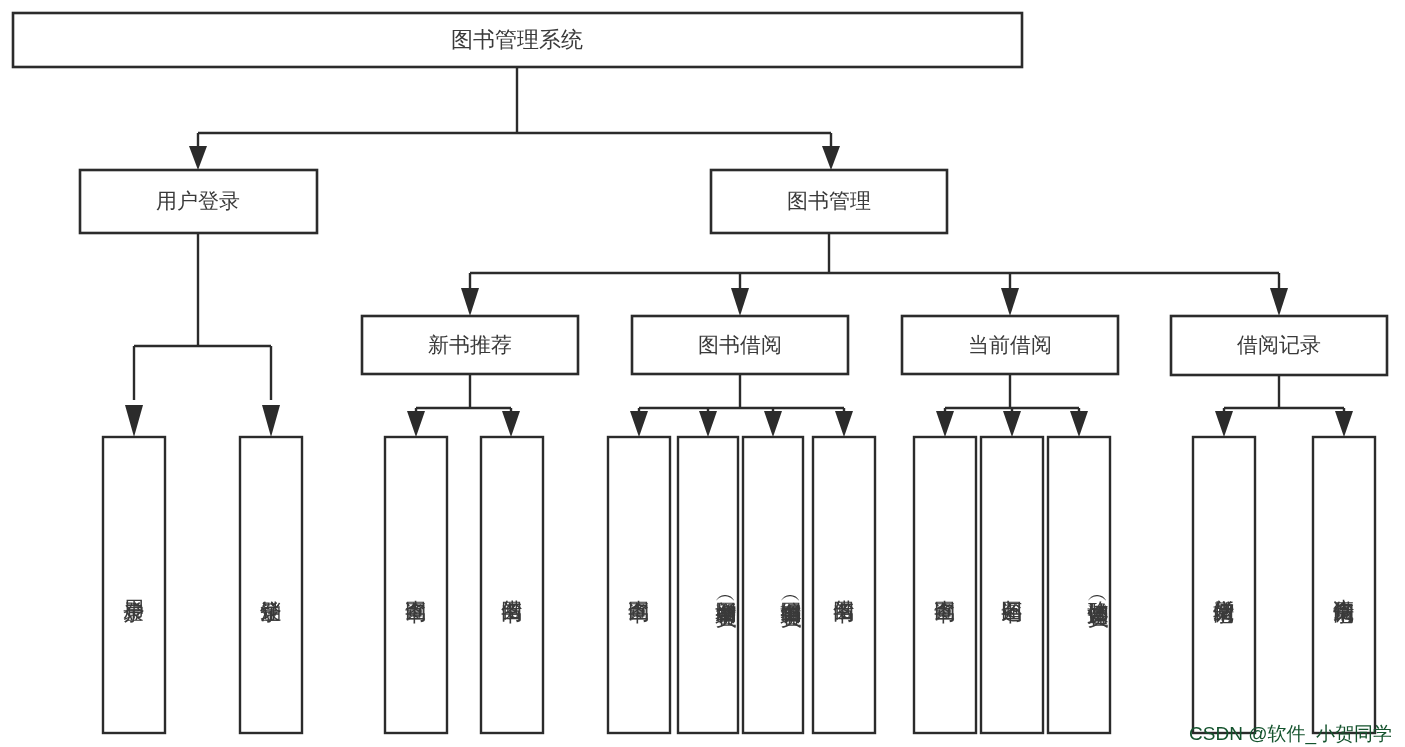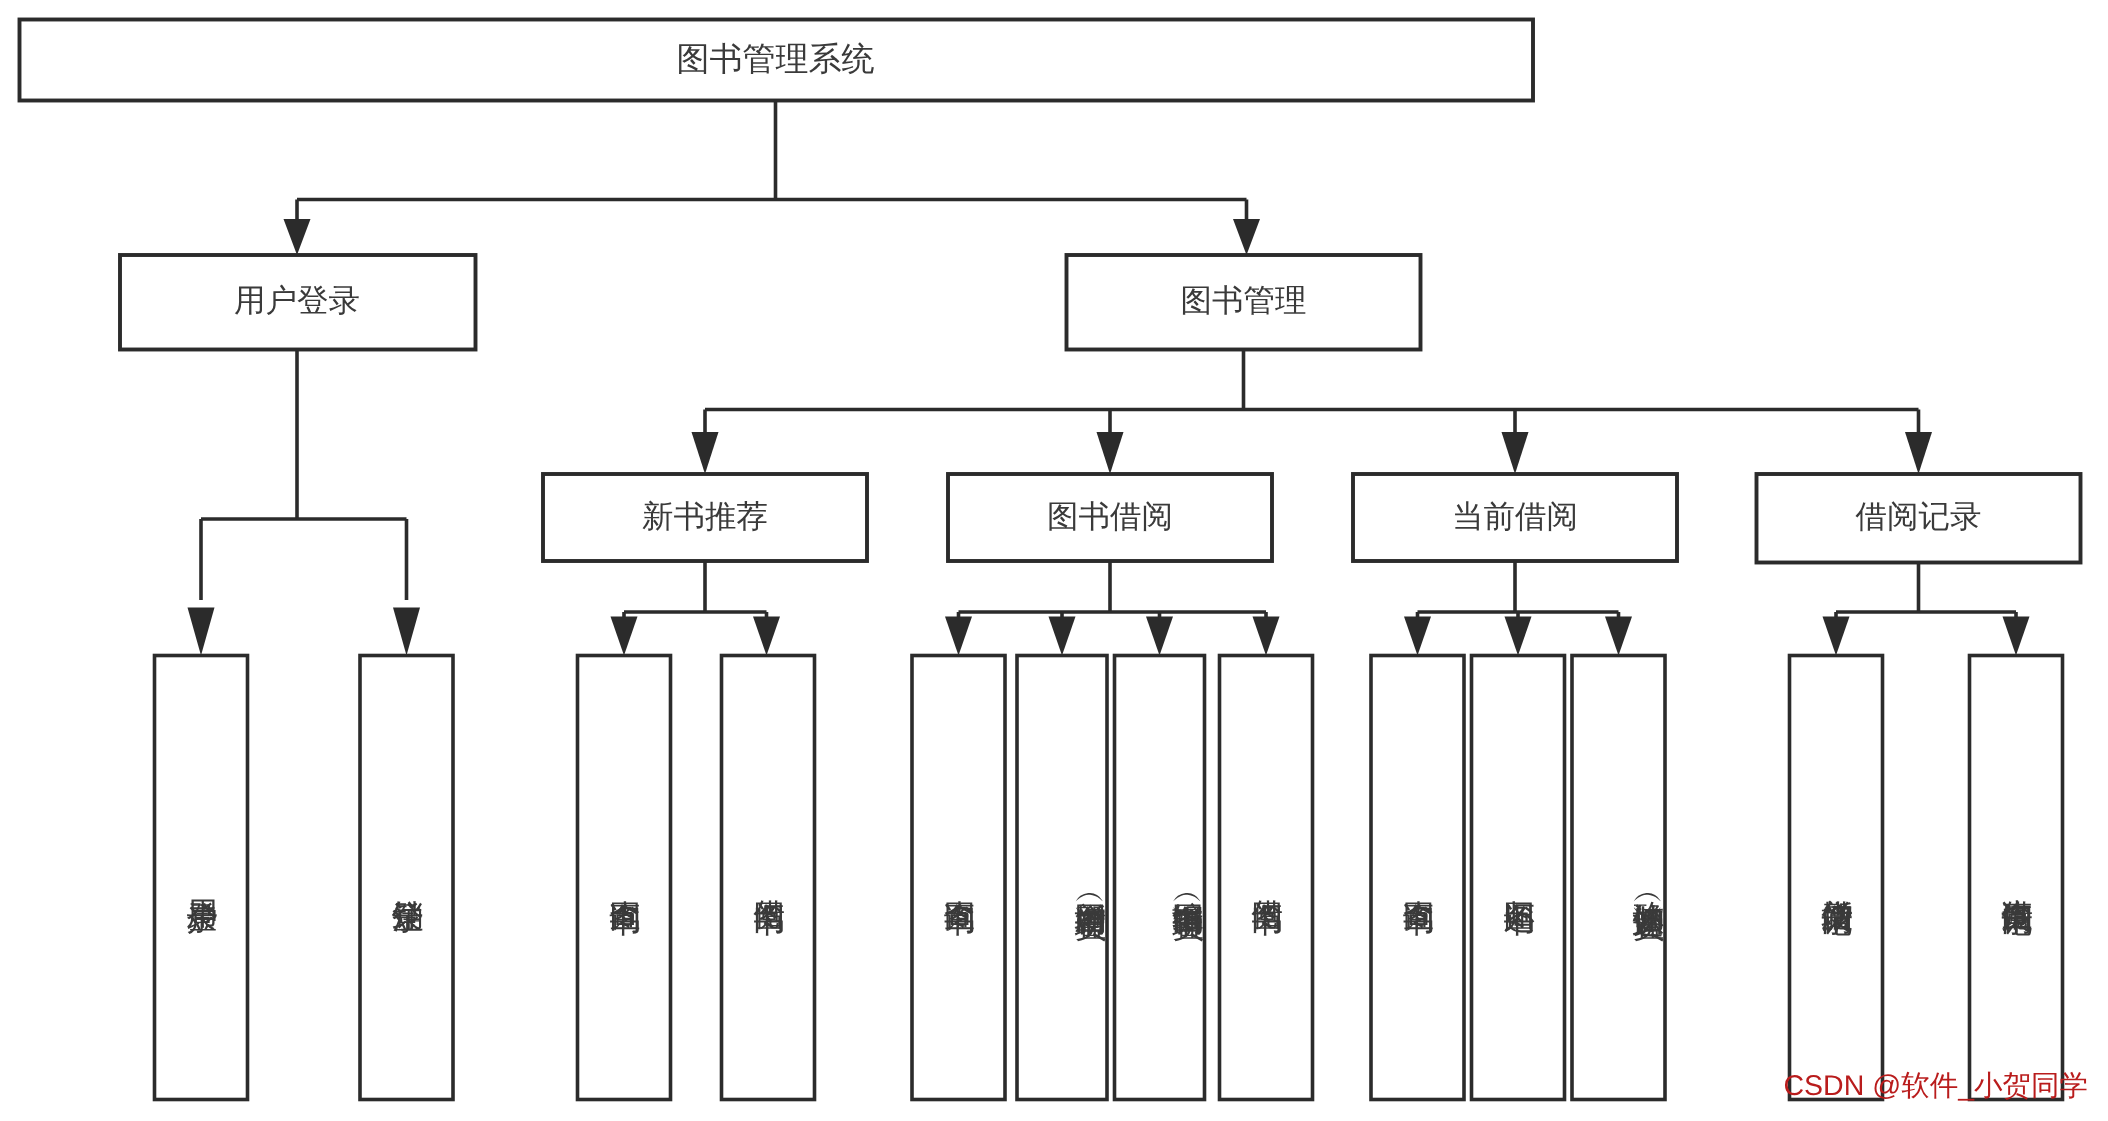--- a/index.html
+++ b/index.html
@@ -72,24 +72,24 @@
     align-items: center;
     justify-content: center;
     text-align: center;
     white-space: nowrap;
     pointer-events: none;
     user-select: none;
   }
   .watermark {
     position: absolute;
     right: 10px;
-    bottom: 10px;
+    bottom: 0;
     font-family: "Liberation Sans", "DejaVu Sans", sans-serif;
     font-size: 19px;
-    color: #b91c1c;
+    color: #14532d;
     white-space: nowrap;
     user-select: none;
   }
 </style>
 </head>
 <body>
 
 <div id="diagram-root">
 
   <svg class="diagram-canvas" viewBox="0 0 1405 747">

